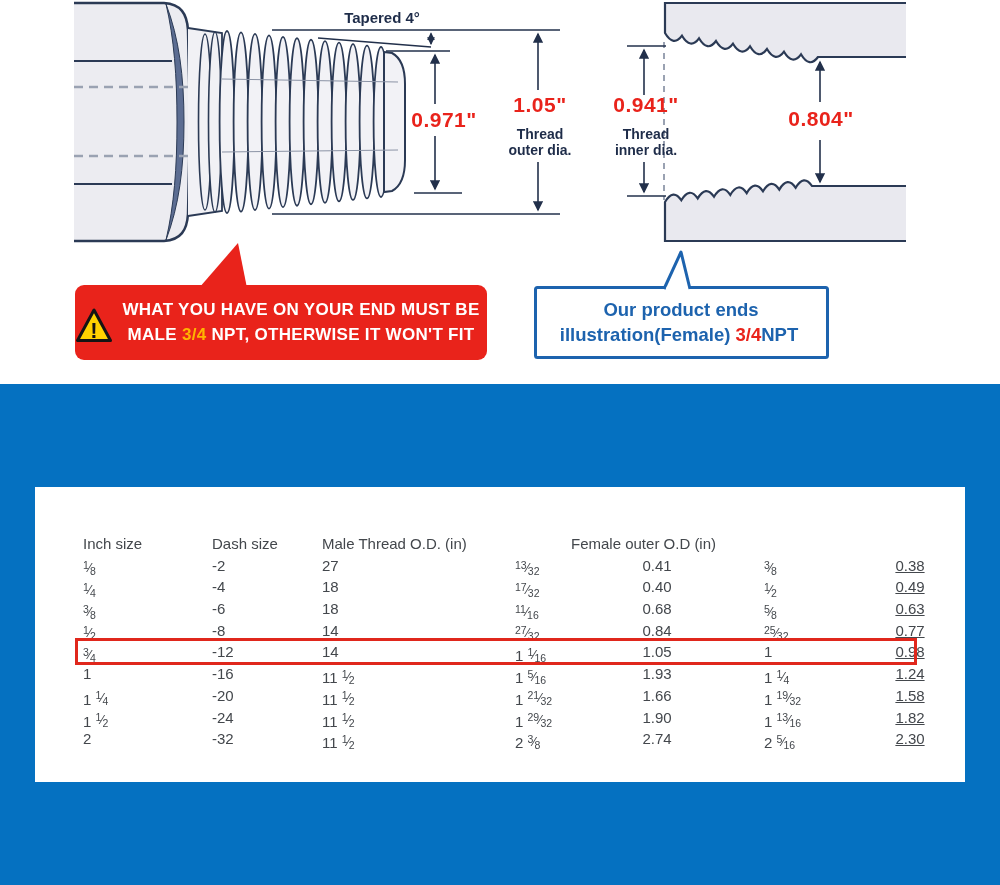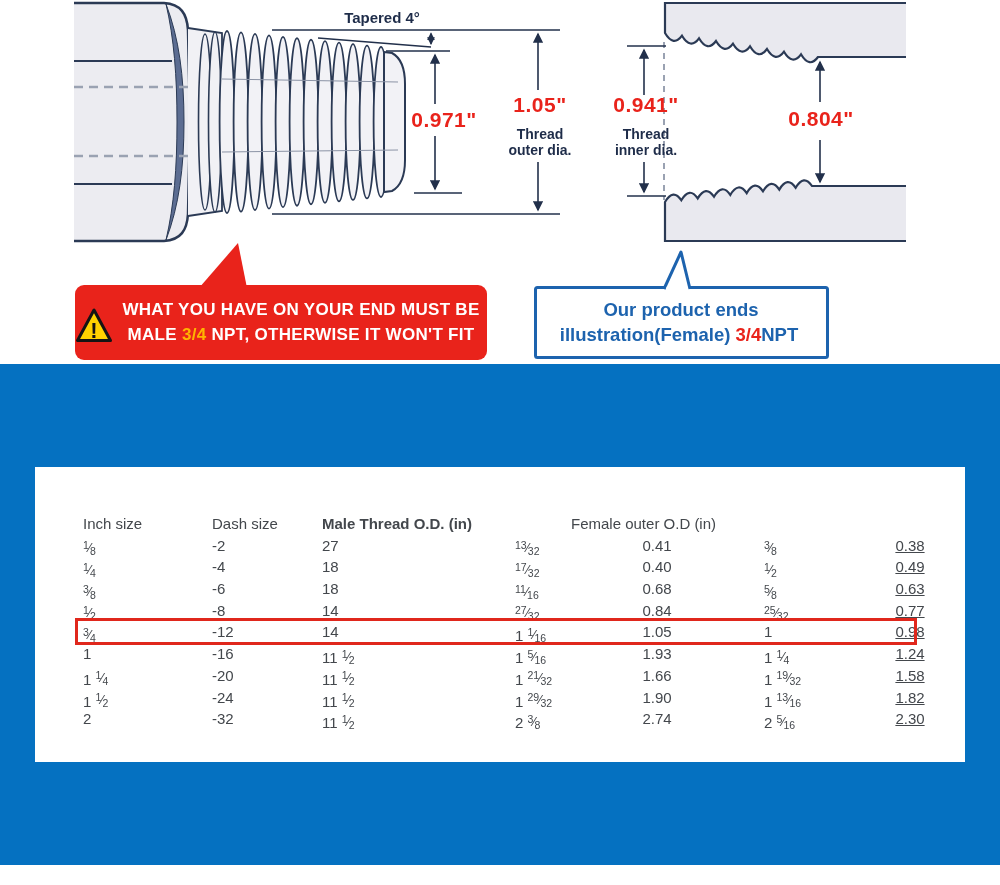--- a/index.html
+++ b/index.html
@@ -10,29 +10,29 @@
   svg text{user-select:none;}
   .tapered-label{font:700 15px "Liberation Sans",sans-serif;fill:#1e2c49;}
   .dim-red{font:700 21px "Liberation Sans",sans-serif;fill:#e9231b;letter-spacing:.5px;}
   .dim-lab{font:700 14px "Liberation Sans",sans-serif;fill:#1e2c49;}
   .warn-line{font:700 17px "Liberation Sans",sans-serif;fill:#ffffff;letter-spacing:.3px;}
   .warn-frac{fill:#ffb400;}
   .prod-line{font:700 18.5px "Liberation Sans",sans-serif;fill:#1d63ae;}
   .prod-frac{fill:#e9231b;}
   .excl{font:700 22px "Liberation Sans",sans-serif;fill:#141414;}
 
-  .blue-band{position:absolute;left:0;top:364px;width:1000px;height:501px;background:#0571c1;}
+  .blue-band{position:absolute;left:0;top:384px;width:1000px;height:501px;background:#0571c1;}
   .panel{position:absolute;left:35px;top:103px;width:930px;height:295px;background:#ffffff;}
   .tbl{position:absolute;left:48px;top:46px;font-size:15px;color:#43474c;}
   .t-row,.t-head{display:flex;line-height:21.7px;height:21.7px;white-space:nowrap;}
   .c{display:inline-block;}
   .c0{width:102px;} .c1{width:110px;margin-left:27px;} .c2{width:193px;}
   .c3{width:122px;} .c4{width:40px;text-align:center;}
   .c5{width:126px;margin-left:87px;} .c6{width:40px;text-align:center;text-decoration:underline;}
-  .h34{width:249px;font-weight:bold;} .h56{width:166px;}
+  .h34{width:249px;} .h56{width:166px;}
   .fr-n{font-size:10.5px;vertical-align:5.5px;}
   .fr-s{font-size:13px;vertical-align:2px;letter-spacing:-1px;}
   .fr-d{font-size:10.5px;vertical-align:-1px;}
   .row-highlight{position:absolute;left:40px;width:842px;height:27px;
     border:3px solid #e0271c;box-sizing:border-box;background:transparent;}
 </style>
 </head>
 <body>
 
 

